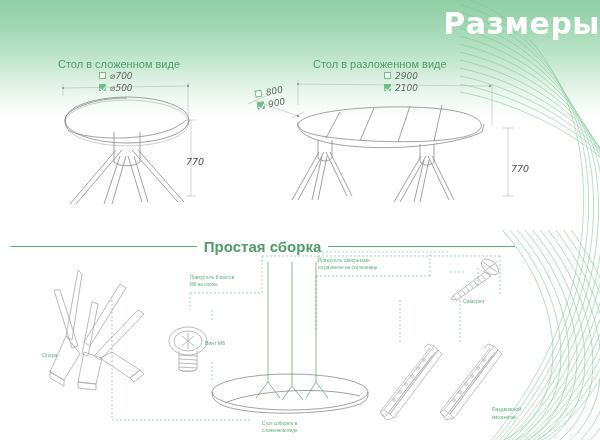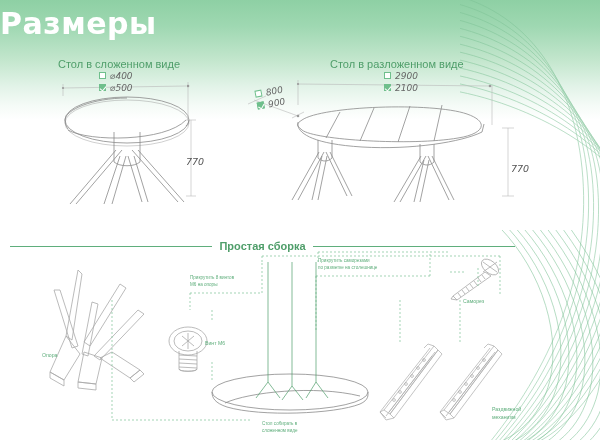--- a/index.html
+++ b/index.html
@@ -11,36 +11,36 @@
   }
   .page { position:relative; width:600px; height:440px; overflow:hidden; background:#fff; }
 
   
   .header-band{
     position:absolute; left:0; top:0; width:600px; height:120px;
     background:linear-gradient(180deg,#8ed0a4 0%, #9fd8b2 22%, #c3e6cd 50%, #e2f3e8 72%, #f5fbf7 88%, #ffffff 100%);
     z-index:0;
   }
   .title{
-    position:absolute; left:0; top:6px; width:600px; text-align:left;
+    position:absolute; left:0; top:6px; width:600px; text-align:right;
     font-size:30px; font-weight:bold; color:#ffffff; letter-spacing:.5px;
     z-index:3; font-family:"DejaVu Sans", sans-serif;
   }
 
   
   .swirl{ position:absolute; right:0; top:0; width:140px; height:440px; z-index:2; pointer-events:none;}
   .swirl-bottom{ position:absolute; right:0; top:230px; width:130px; height:215px; z-index:2; pointer-events:none;}
 
   
   .sec-head{
     position:absolute; font-size:11px; font-weight:normal; color:#4f9e6a;
     z-index:4; white-space:nowrap;
   }
   #h-folded{ left:58px; top:58px; }
-  #h-unfolded{ left:330px; top:58px; }
+  #h-unfolded{ left:313px; top:58px; }
 
   
   .optgrp{ position:absolute; z-index:5; }
   .opt{ display:flex; align-items:center; gap:4px; height:11px; margin-bottom:1px;}
   .cb{ width:7px; height:7px; border:1px solid #6fbf8c; background:#fff; display:inline-block; position:relative; flex:0 0 auto;}
   .cb.on{ background:#6fbf8c; }
   .cb.on:after{
     content:""; position:absolute; left:1px; top:0px; width:3px; height:5px;
     border:solid #fff; border-width:0 1.2px 1.2px 0; transform:rotate(40deg);
   }
@@ -59,21 +59,21 @@
 
   
   .asm-title-wrap{
     position:absolute; left:0; top:238px; width:600px; height:16px; z-index:6;
     display:flex; align-items:center;
   }
   .asm-rule{ height:1px; background:#5fae7c; flex:1 1 auto; }
   .asm-rule.left{ margin-right:7px; margin-left:10px; }
   .asm-rule.right{ margin-left:7px; margin-right:85px; }
   .asm-title{
-    font-size:11px; font-weight:bold; color:#4f9e6a; white-space:nowrap;
+    font-size:15px; font-weight:bold; color:#4f9e6a; white-space:nowrap;
     font-family:"Liberation Sans", sans-serif;
   }
 
   .note{
     position:absolute; font-size:4.6px; color:#5fae7c; line-height:1.5;
     z-index:7; white-space:pre-line; font-family:"Liberation Sans", sans-serif;
   }
   #note-screws{ left:190px; top:275px; }
   #note-selftap{ left:318px; top:258px; }
   #note-folded{ left:262px; top:421px; }
@@ -115,21 +115,21 @@
       <path d="M-10,82 C82,98 167,158 177,212 C187,288 140,404 74,442"></path>
       <path d="M-10,90 C84,106 172,166 182,216 C192,290 144,408 78,442"></path>
     </g>
   </svg>
 
   <div class="sec-head" id="h-folded">Стол в сложенном виде</div>
 
   <div class="optgrp" id="opt-folded">
     <div class="opt">
       <span class="cb"></span>
-      <span class="opt-label">⌀400</span>
+      <span class="opt-label">⌀700</span>
     </div>
     <div class="opt">
       <span class="cb on"></span>
       <span class="opt-label">⌀500</span>
     </div>
   </div>
 
   <svg class="draw" style="left:44px; top:84px;" width="210" height="120" viewBox="0 0 210 120">
     <g fill="none" stroke="#8a8a8a" stroke-width="0.8" stroke-linejoin="round">
 

